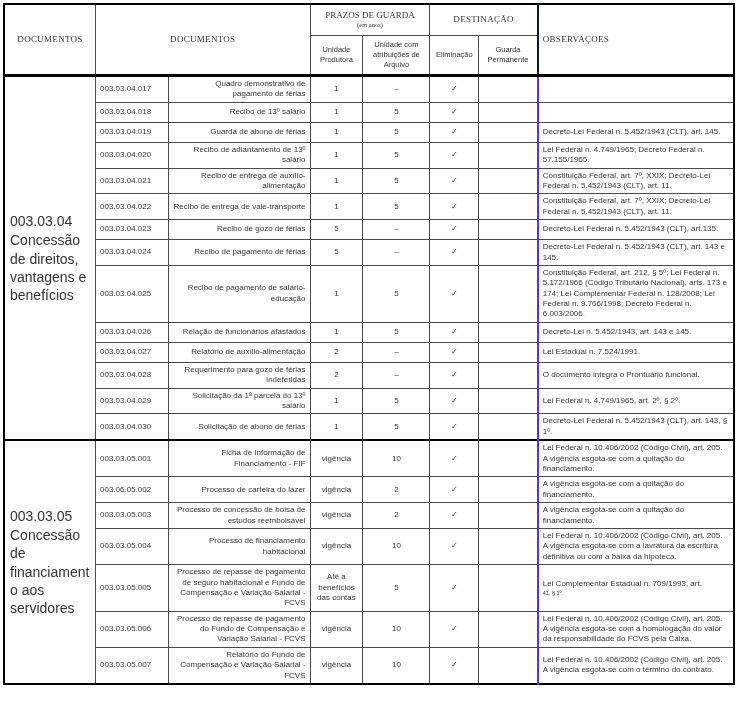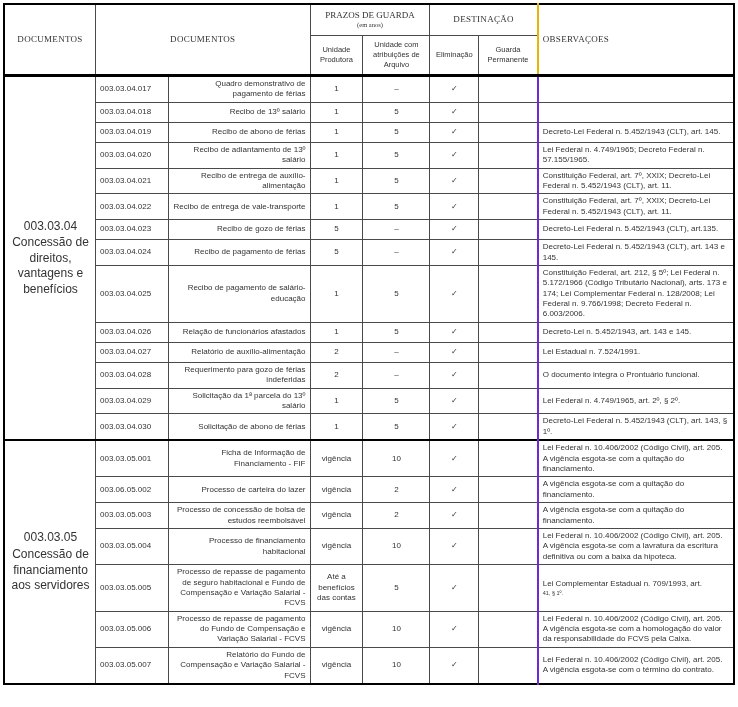--- a/index.html
+++ b/index.html
@@ -8,27 +8,27 @@
   table{border-collapse:collapse;table-layout:fixed;width:732px;border:2px solid #000;}
   th,td{border:1px solid #4a4a4a;padding:2px 4px;font-size:8px;line-height:1.3;color:#333;
         overflow:hidden;word-wrap:break-word;vertical-align:middle;background:#fff;}
   thead th{font-weight:normal;text-align:center;}
   thead tr.h1 th{font-size:9px;height:26px;font-family:Liberation Serif, serif;}
   thead tr.h2 th{font-size:7.5px;height:34px;}
   thead{border-bottom:3px solid #000;}
   th.big{font-size:9.5px;letter-spacing:.3px;}
   .prazos-top{line-height:1.1;}
   .prazos-sub{font-size:6.5px;display:block;}
-  .col-activity{text-align:center;vertical-align:middle;font-size:12px;padding-left:5px;}
+  .col-activity{text-align:left;vertical-align:middle;font-size:14px;padding-left:5px;}
   .col-activity .a-code{margin-bottom:1px;}
   .col-code{}
   .col-doc{text-align:right;}
   .col-num{text-align:center;}
   .col-obs{text-align:left;border-left:2px solid #6d28d9;}
-  th.col-obs{border-left:2px solid #eab308;margin-top:8px;}
+  th.col-obs{border-left:2px solid #0f172a;margin-top:8px;}
   .obs-small{font-size:5.5px;line-height:1.2;}
   tr.section-start td{border-top:2px solid #000;}
   tbody td{height:15px;}
 </style>
 </head>
 <body>
 
 <div class="wrap">
   <table>
     <colgroup>
@@ -77,21 +77,21 @@
           <td class="col-code">003.03.04.018</td>
           <td class="col-doc">Recibo de 13º salário</td>
           <td class="col-num">1</td>
           <td class="col-num">5</td>
           <td class="col-num"><span>✓</span></td>
           <td class="col-num"></td>
           <td class="col-obs"></td>
         </tr>
         <tr>
           <td class="col-code">003.03.04.019</td>
-          <td class="col-doc">Recibo de abono de férias</td>
+          <td class="col-doc">Guarda de abono de férias</td>
           <td class="col-num">1</td>
           <td class="col-num">5</td>
           <td class="col-num"><span>✓</span></td>
           <td class="col-num"></td>
           <td class="col-obs">
             <div>Decreto-Lei Federal n. 5.452/1943 (CLT), art. 145.</div>
           </td>
         </tr>
         <tr>
           <td class="col-code">003.03.04.020</td>

